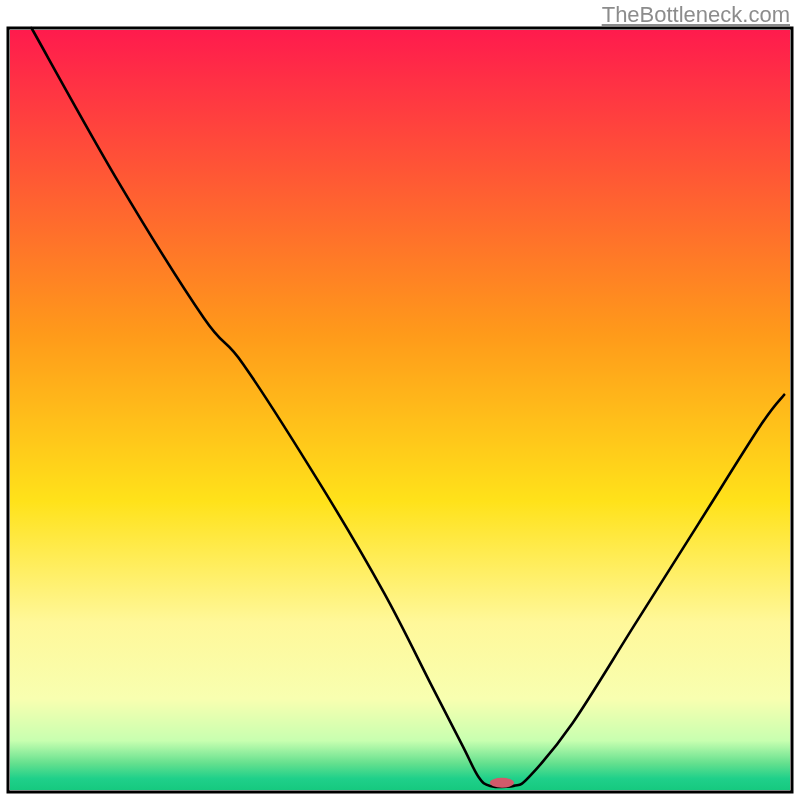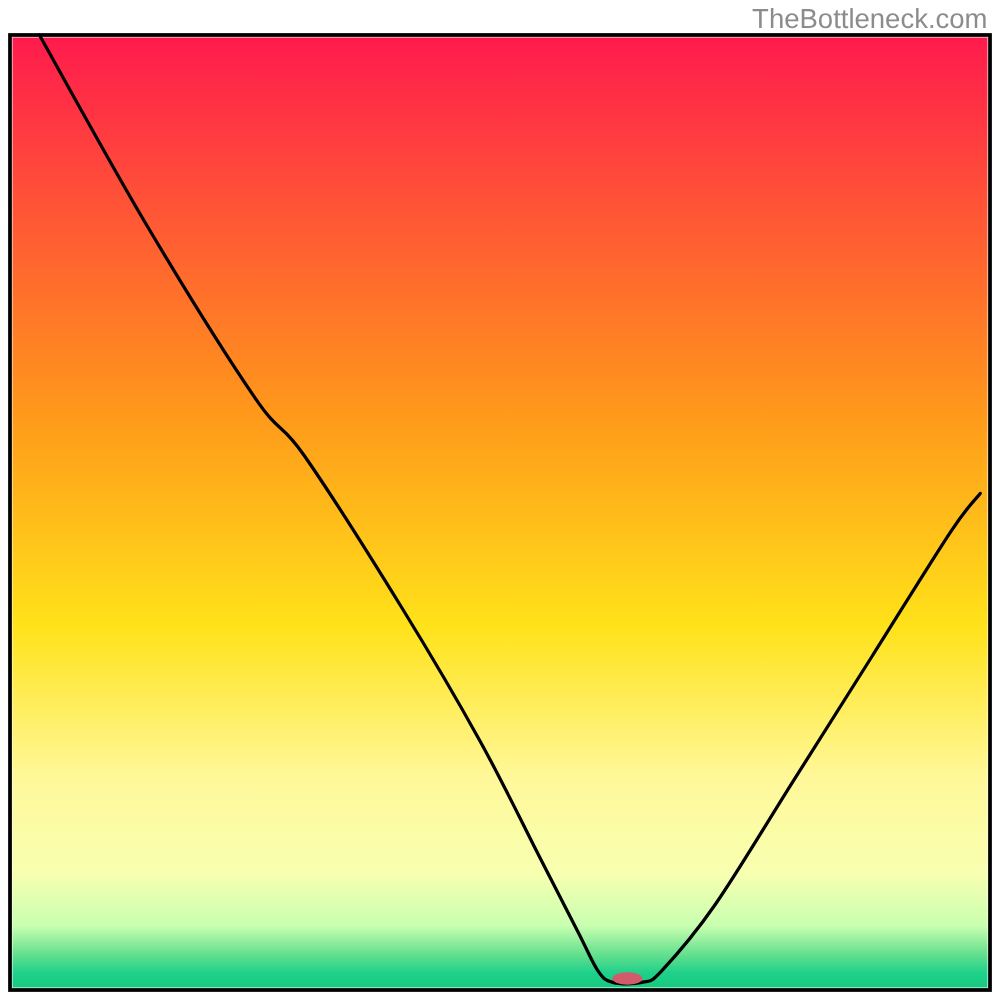--- a/index.html
+++ b/index.html
@@ -5,20 +5,21 @@
   html, body { margin: 0; padding: 0; width: 800px; height: 800px; background: #ffffff; }
   .chart-wrap { position: relative; width: 800px; height: 800px; }
   .watermark {
     position: absolute;
     top: 2px;
     right: 10px;
     font: 400 22px Arial, Helvetica, sans-serif;
     color: #8c8c8c;
     letter-spacing: 0px;
     user-select: none;
+    text-decoration: underline;
   }
   svg { display: block; }
 </style>
 </head>
 <body>
 
 <div class="chart-wrap">
   <div class="watermark">TheBottleneck.com</div>
   <svg id="chart-svg" width="800" height="800" viewBox="0 0 800 800">
     <defs>

